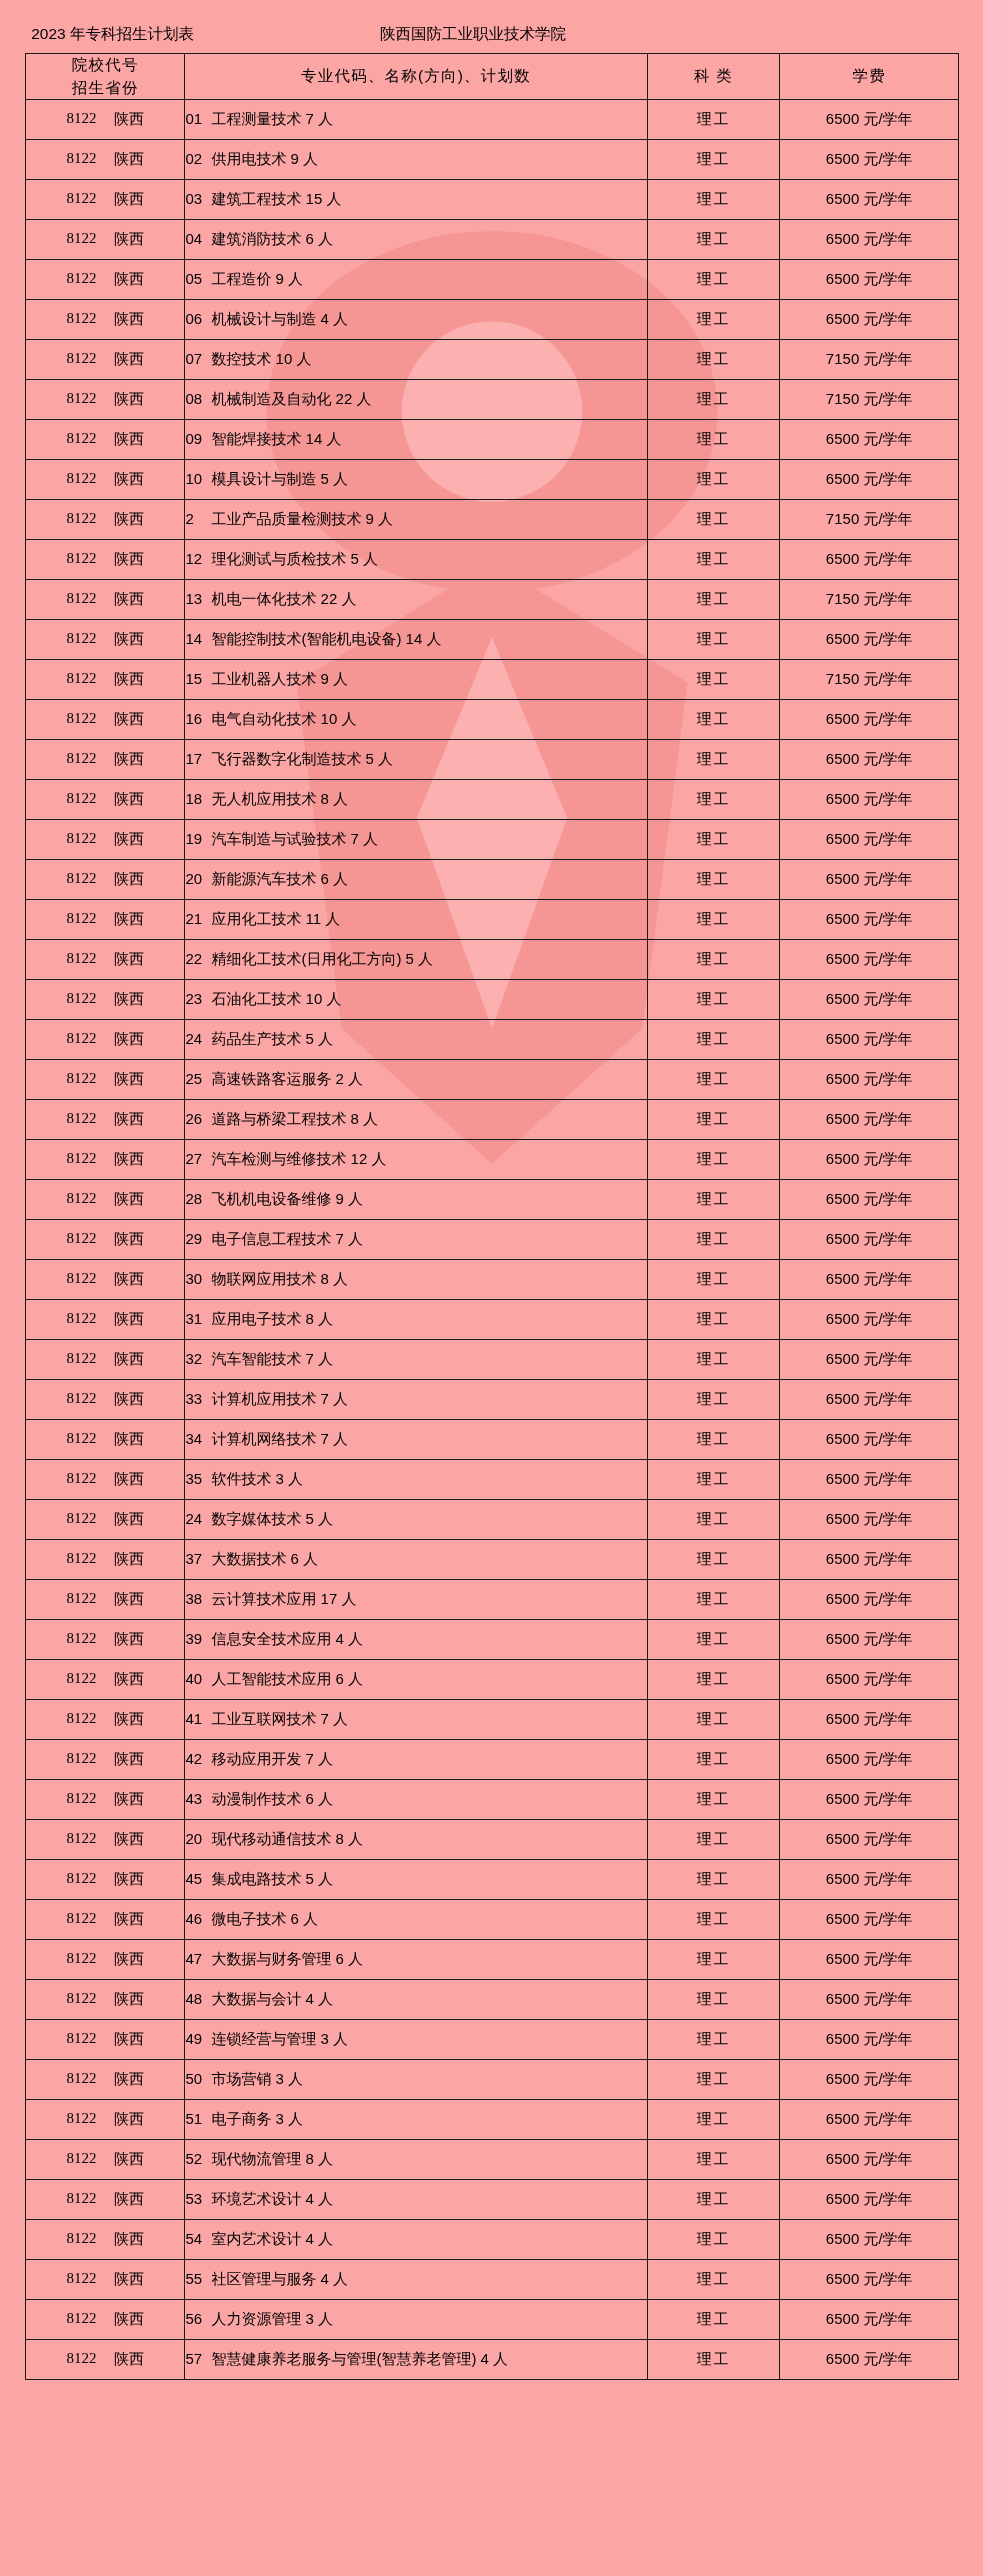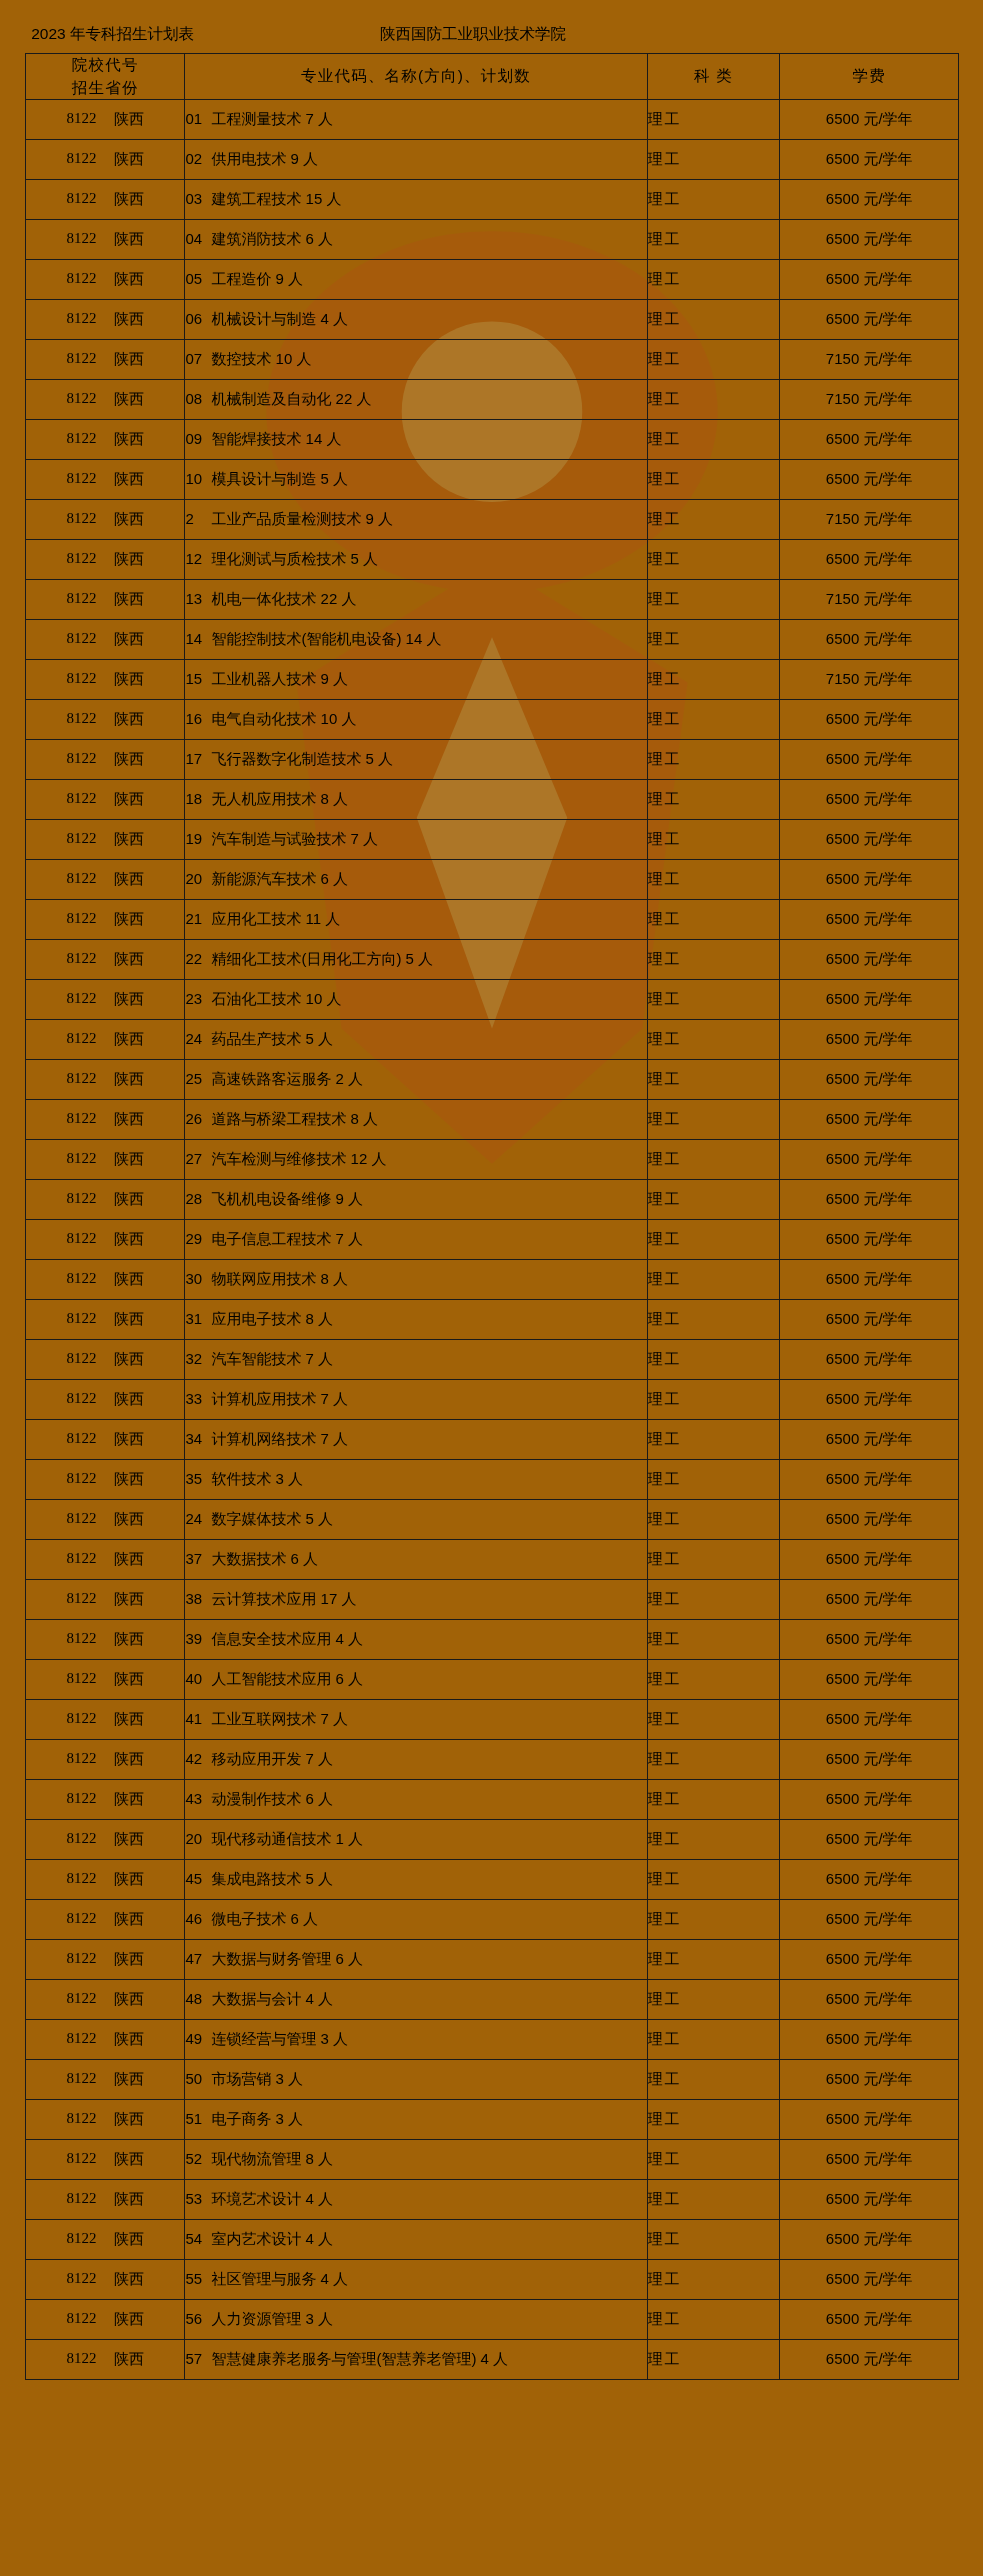--- a/index.html
+++ b/index.html
@@ -11,21 +11,21 @@
     width: 983px;
     font-family: "Liberation Sans", "DejaVu Sans", sans-serif;
     color: #000000;
   }
   .page {
     position: relative;
     width: 983px;
     min-height: 2576px;
     box-sizing: border-box;
     padding: 23.5px 25px 25px 25px;
-    background: #a16207;
+    background: #fca5a5;
     overflow: hidden;
   }
   
   .watermark {
     position: absolute;
     left: 50%;
     top: 186px;
     width: 620px;
     height: 1053px;
     transform: translateX(-50%);
@@ -98,20 +98,21 @@
     overflow: hidden;
   }
   td.major .seq {
     display: inline-block;
     min-width: 21px;
   }
   td.major .nm {
     margin-left: 5px;
   }
   td.kelei {
+    text-align: center;
     letter-spacing: 1.9px;
     background: #dce5f0;
     margin-left: 6px;
   }
   td.fee {
     text-align: center;
   }
   .title-sub {
     display: block;
   }
@@ -627,21 +628,21 @@
           <td class="kelei">理工</td>
           <td class="fee">6500 元/学年</td>
         </tr>
         <tr>
           <td class="code">
             <div class="inner">
               <span>8122</span>
               <span>陕西</span>
             </div>
           </td>
-          <td class="major"><span class="seq">20</span><span class="nm">现代移动通信技术 1 人</span></td>
+          <td class="major"><span class="seq">20</span><span class="nm">现代移动通信技术 8 人</span></td>
           <td class="kelei">理工</td>
           <td class="fee">6500 元/学年</td>
         </tr>
         <tr>
           <td class="code">
             <div class="inner">
               <span>8122</span>
               <span>陕西</span>
             </div>
           </td>

